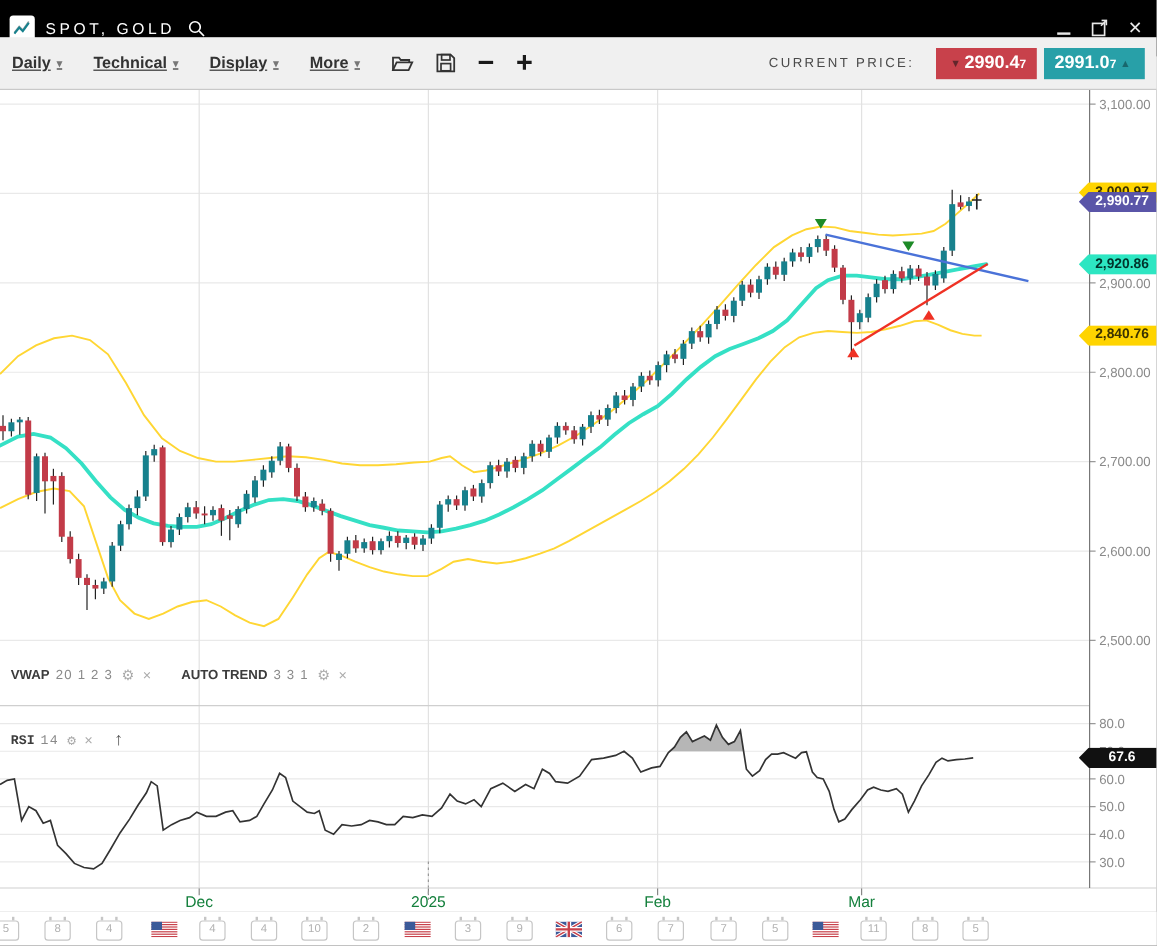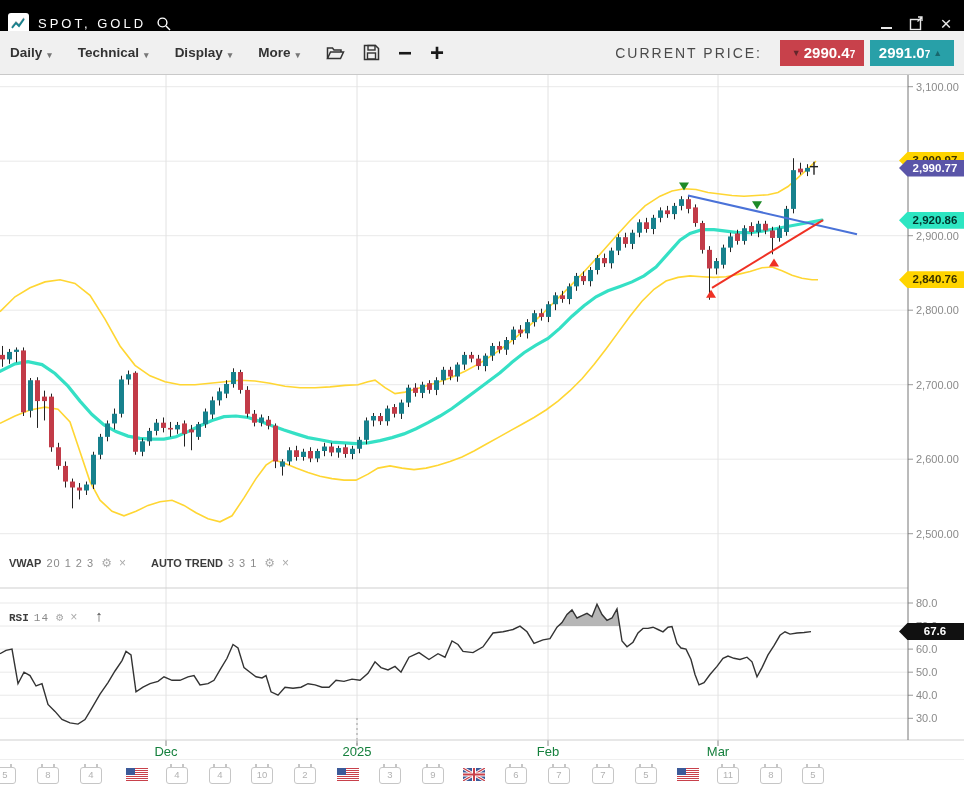--- a/index.html
+++ b/index.html
@@ -10,26 +10,26 @@
   .logo{width:21px;height:21px;background:#fff;border-radius:3px;margin:0 9px 0 8px;display:flex;align-items:center;justify-content:center;}
   .app-title{color:#fff;font-size:13px;letter-spacing:3px;font-weight:400;}
   .search-ic{margin-left:10px;display:flex;align-items:center;}
   .win-controls{margin-left:auto;display:flex;align-items:center;gap:14px;padding-right:10px;}
   .win-btn{color:#e8e8e8;width:16px;height:16px;display:flex;align-items:center;justify-content:center;cursor:pointer;}
   .min-glyph{width:11px;height:0;border-bottom:2px solid #e8e8e8;margin-top:8px;}
   .close-glyph{font-size:19px;line-height:14px;font-weight:300;}
   
   .toolbar{position:absolute;left:0;top:31px;width:964px;height:44px;background:#f0f0f0;border-bottom:1px solid #c9c9c9;
            display:flex;align-items:center;box-sizing:border-box;padding:0 10px;}
-  .menu{display:flex;align-items:flex-end;gap:5px;margin-right:26px;font-size:13.5px;font-weight:700;color:#333;cursor:pointer;}
+  .menu{display:flex;align-items:center;gap:5px;margin-right:26px;font-size:13.5px;font-weight:700;color:#333;cursor:pointer;text-decoration:underline;}
   .caret{font-size:9px;color:#777;}
   .tb-icon{margin-right:18px;cursor:pointer;display:flex;align-items:center;}
   .tb-text-btn{font-size:24px;font-weight:700;color:#1a1a1a;margin-right:18px;cursor:pointer;line-height:20px;}
   .price-group{margin-left:auto;display:flex;align-items:center;}
-  .cp-label{font-size:14px;letter-spacing:2px;color:#4a4a4a;margin-right:12px;}
+  .cp-label{font-size:11px;letter-spacing:2px;color:#4a4a4a;margin-right:12px;}
   .price-badge{height:26px;min-width:84px;display:flex;align-items:center;justify-content:center;color:#fff;
                font-weight:700;font-size:15px;margin-left:6px;padding:0 7px;box-sizing:border-box;}
   .price-badge .pip{font-size:10px;margin-top:3px;}
   .price-badge .dir{font-size:9px;margin:0 3px;opacity:.55;color:#111;}
   .badge-red{background:#c8414b;}
   .badge-teal{background:#28a0a8;}
   .badge-teal .dir{color:#0b3a3d;}
   
   #chart{position:absolute;left:0;top:75px;}
   .ind-row{position:absolute;left:9px;top:556px;display:flex;align-items:center;font-size:11px;color:#8a8a8a;}

